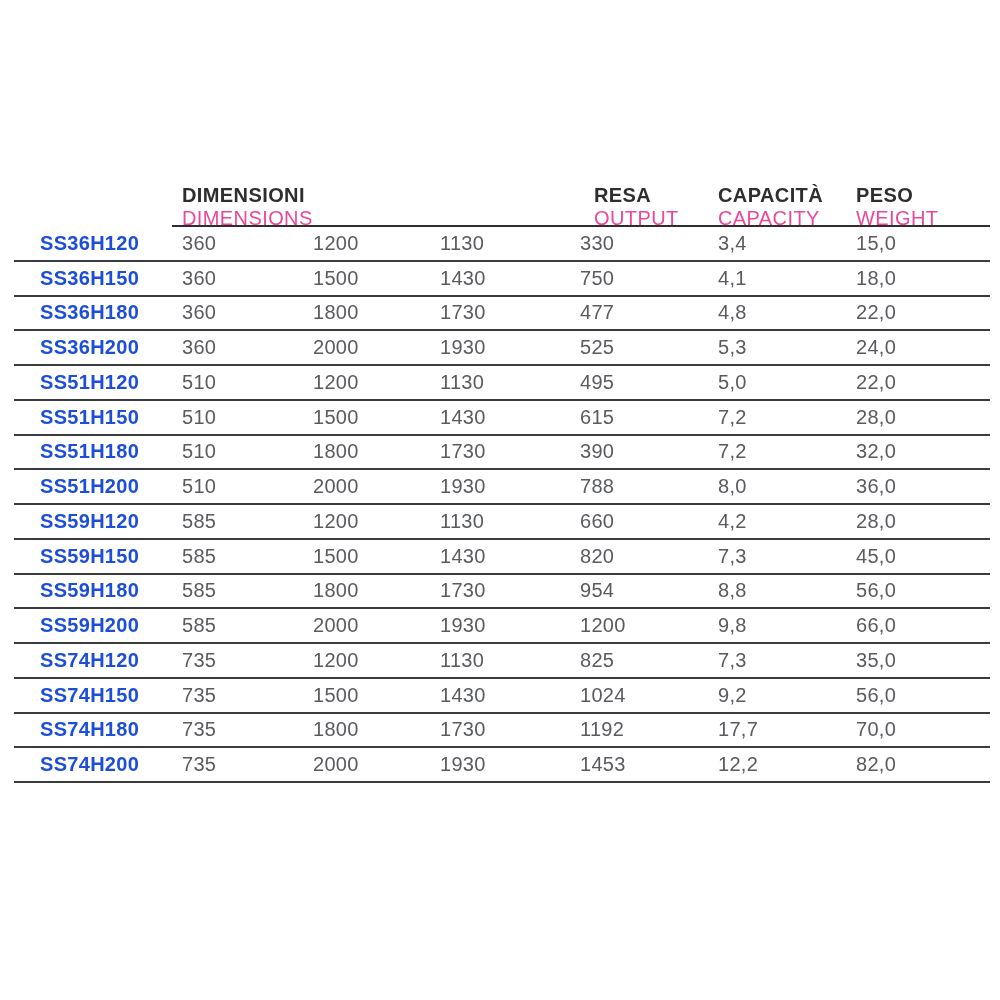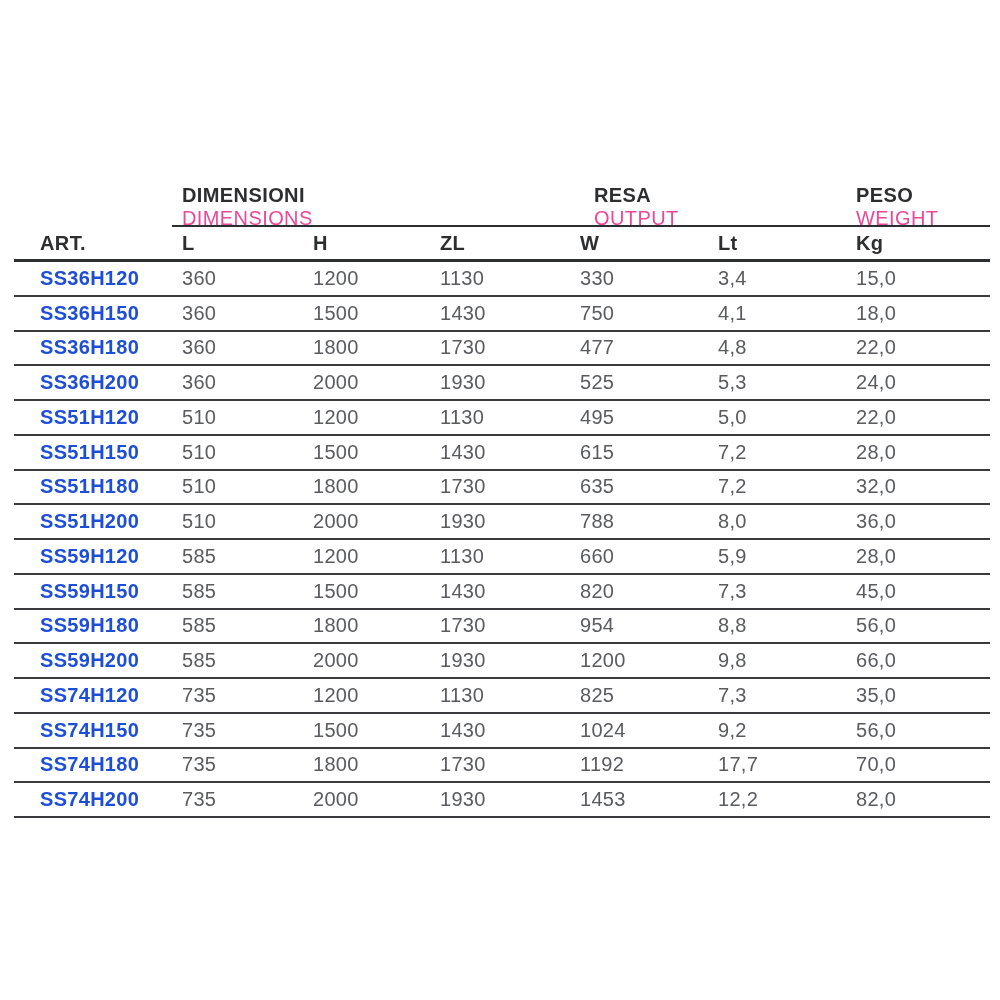--- a/index.html
+++ b/index.html
@@ -40,36 +40,31 @@
 
     <div class="group-band">
       <div class="group g-dim">
         <div class="title">DIMENSIONI</div>
         <div class="subtitle">DIMENSIONS</div>
       </div>
       <div class="group g-resa">
         <div class="title">RESA</div>
         <div class="subtitle">OUTPUT</div>
       </div>
+      <div class="group g-cap">
+        <div class="title">CAPACITÀ</div>
+        <div class="subtitle">CAPACITY</div>
+      </div>
       <div class="group g-peso">
         <div class="title">PESO</div>
         <div class="subtitle">WEIGHT</div>
       </div>
       <div class="group-underline"></div>
     </div>
 
-    <div class="row head-row">
-      <div>ART.</div>
-      <div>L</div>
-      <div>H</div>
-      <div>ZL</div>
-      <div>W</div>
-      <div>Lt</div>
-      <div>Kg</div>
-    </div>
 
     <div>
         <div class="row data-row">
         <div class="art">SS36H120</div>
         <div class="val">360</div>
         <div class="val">1200</div>
         <div class="val">1130</div>
         <div class="val">330</div>
         <div class="val">3,4</div>
         <div class="val">15,0</div>
@@ -117,40 +112,40 @@
         <div class="val">1430</div>
         <div class="val">615</div>
         <div class="val">7,2</div>
         <div class="val">28,0</div>
       </div>
         <div class="row data-row">
         <div class="art">SS51H180</div>
         <div class="val">510</div>
         <div class="val">1800</div>
         <div class="val">1730</div>
-        <div class="val">635</div>
+        <div class="val">390</div>
         <div class="val">7,2</div>
         <div class="val">32,0</div>
       </div>
         <div class="row data-row">
         <div class="art">SS51H200</div>
         <div class="val">510</div>
         <div class="val">2000</div>
         <div class="val">1930</div>
         <div class="val">788</div>
         <div class="val">8,0</div>
         <div class="val">36,0</div>
       </div>
         <div class="row data-row">
         <div class="art">SS59H120</div>
         <div class="val">585</div>
         <div class="val">1200</div>
         <div class="val">1130</div>
         <div class="val">660</div>
-        <div class="val">5,9</div>
+        <div class="val">4,2</div>
         <div class="val">28,0</div>
       </div>
         <div class="row data-row">
         <div class="art">SS59H150</div>
         <div class="val">585</div>
         <div class="val">1500</div>
         <div class="val">1430</div>
         <div class="val">820</div>
         <div class="val">7,3</div>
         <div class="val">45,0</div>

